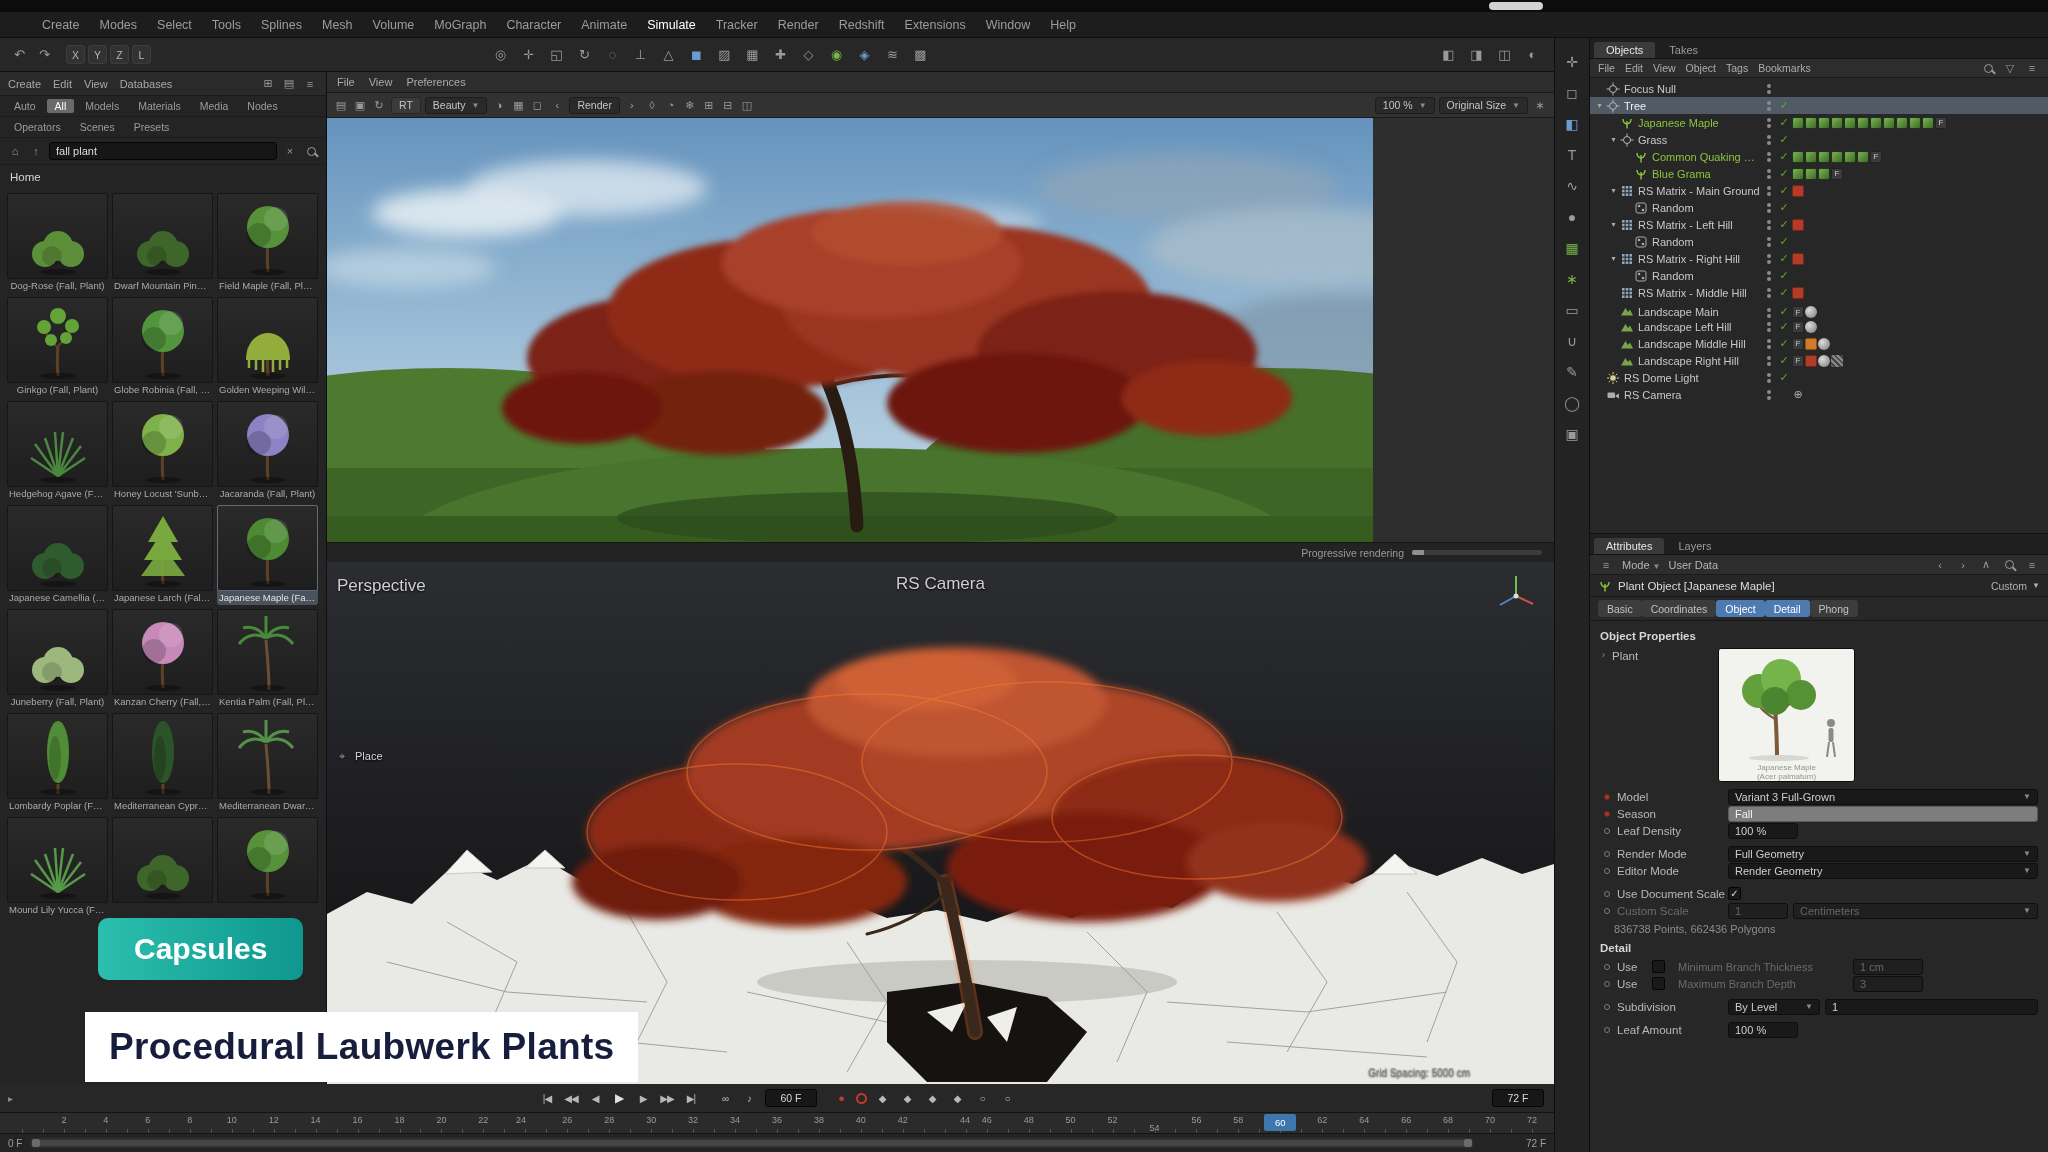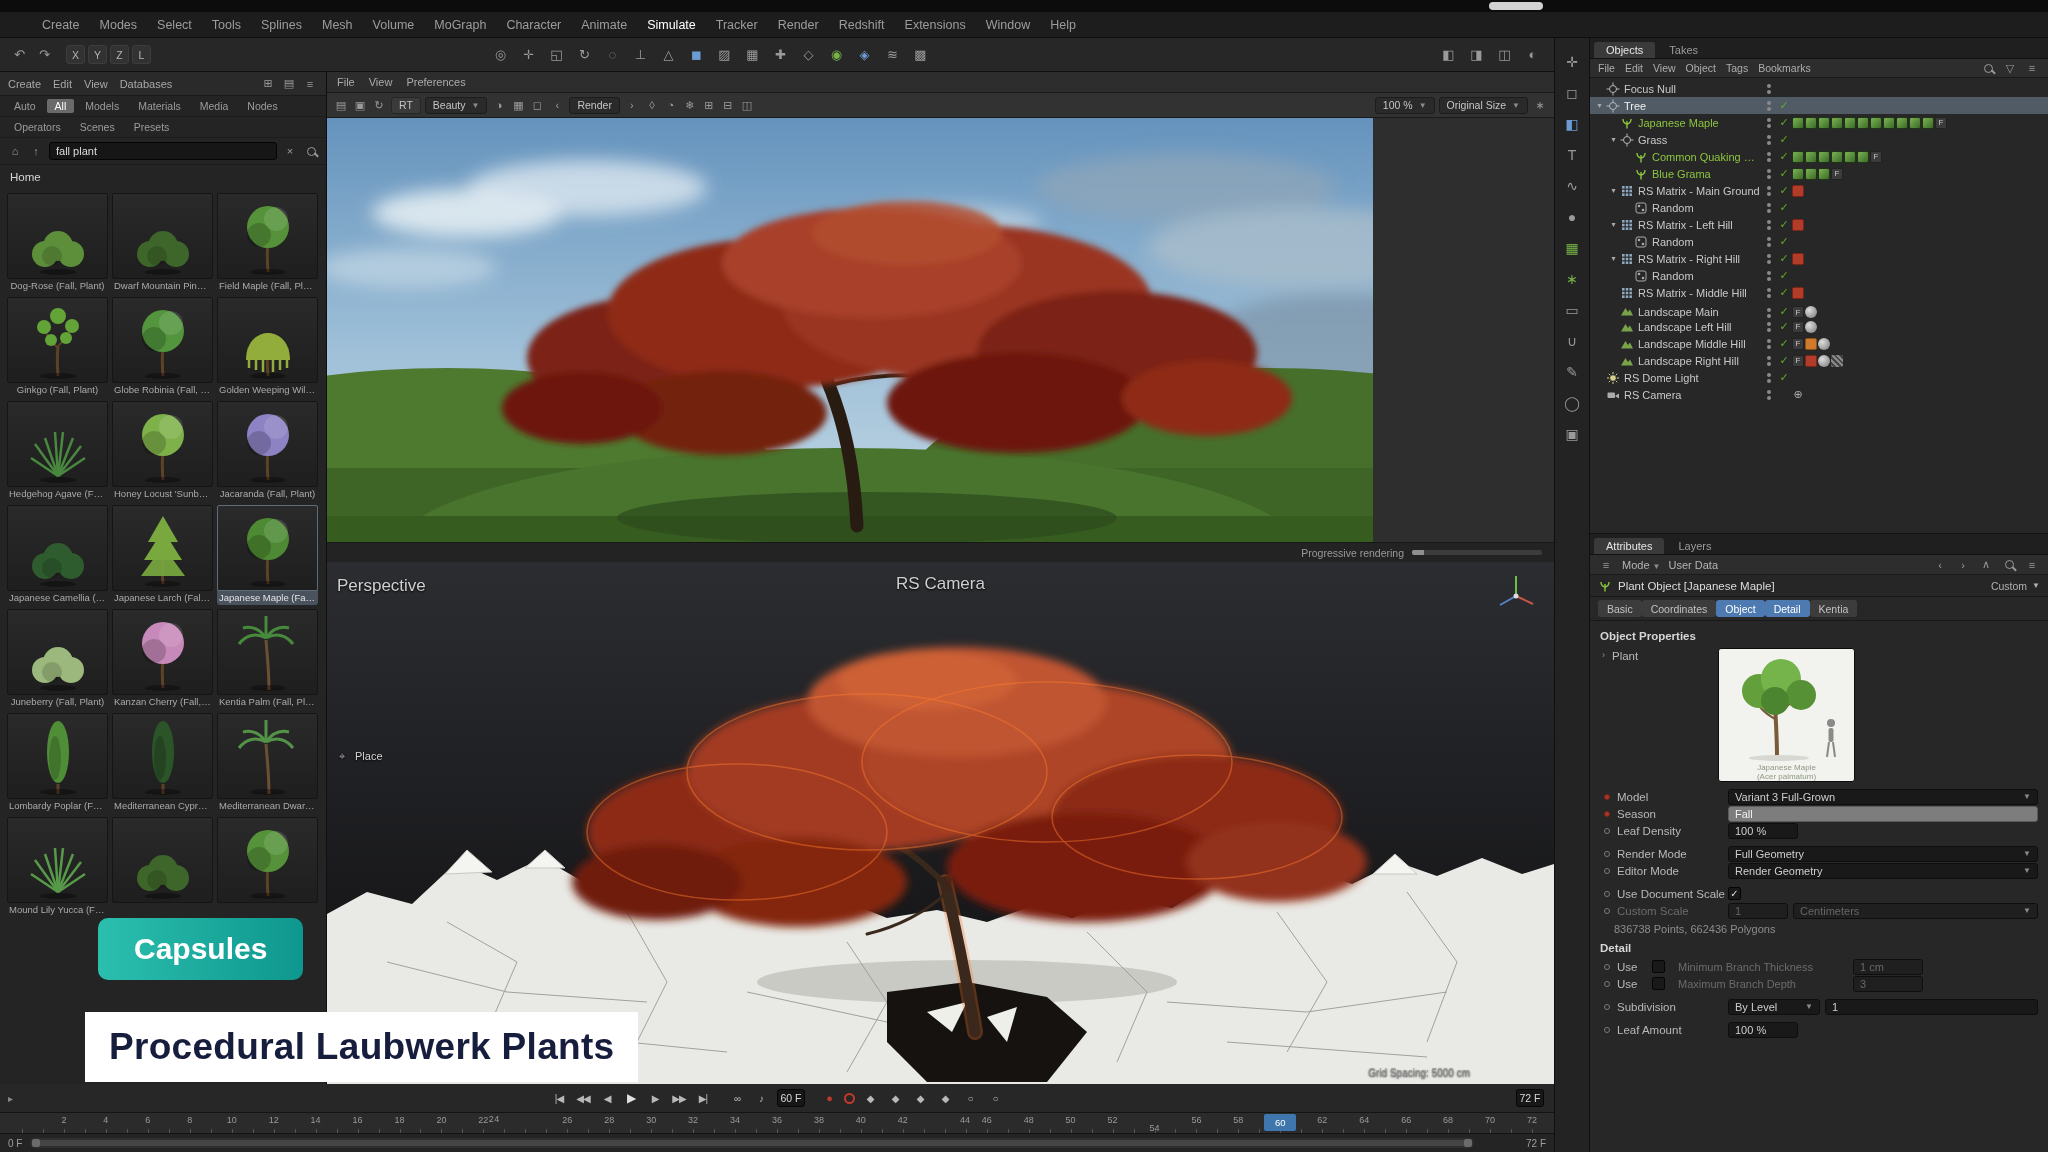--- a/index.html
+++ b/index.html
@@ -138,21 +138,21 @@
   display:flex;flex-direction:column;align-items:center;justify-content:flex-end;overflow:hidden}
 .pthumb .cap{font-size:8px;color:#8f9a86;line-height:9px}
 
 
 #timeline{left:0;top:1084px;width:1554px;height:68px;background:#202020;display:flex;flex-direction:column}
 .transport{height:29px;background:#272727;border-bottom:1px solid #141414;display:flex;align-items:center;justify-content:center;gap:6px;position:relative}
 .trbtn{display:inline-flex;align-items:center;justify-content:center;min-width:20px;height:19px;border-radius:3px;color:#b8b8b8;font-size:10px;letter-spacing:-1px}
 .trbtn.play{color:#e2e2e2;font-size:12px}
 .trbtn.red{color:#c0392b;font-size:11px}
 .ring{width:11px;height:11px;border:2px solid #c0392b;border-radius:50%}
-.framefield{width:28px;height:18px;background:#171717;border:1px solid #060606;border-radius:3px;color:#d8d8d8;
+.framefield{width:52px;height:18px;background:#171717;border:1px solid #060606;border-radius:3px;color:#d8d8d8;
   font-size:10.5px;display:flex;align-items:center;justify-content:center}
 .endfield{position:absolute;right:10px}
 .tl-left-icon{position:absolute;left:8px;color:#8a8a8a;font-size:10px}
 #frame-ruler{height:21px;background:#2b2b2b;border-bottom:1px solid #141414;position:relative}
 #frame-ruler .tick{position:absolute;bottom:0;width:1px;height:4px;background:#555}
 #frame-ruler .ticklabel{position:absolute;top:2px;transform:translateX(-50%);font-size:9px;color:#9a9a9a}
 #frame-ruler .playhead{position:absolute;top:1px;width:32px;height:17px;background:#3f76ad;border-radius:2px;
   color:#fff;font-size:9.5px;display:flex;align-items:center;justify-content:center}
 .rangerow{height:18px;display:flex;align-items:center;gap:8px;padding:0 8px;background:#242424}
 .rangelabel{font-size:10px;color:#9f9f9f;flex:none}
@@ -1209,21 +1209,21 @@
         <span class="custom">
             <span>Custom</span>
             <span style="font-size:8px">▼</span>
           </span>
       </div>
       <div class="atabbtns">
           <span class="atabbtn">Basic</span>
           <span class="atabbtn">Coordinates</span>
           <span class="atabbtn active">Object</span>
           <span class="atabbtn active">Detail</span>
-          <span class="atabbtn">Kentia</span>
+          <span class="atabbtn">Phong</span>
         </div>
 
       <div id="acontent">
         <div class="sechead">Object Properties</div>
 
         <div class="plantrow">
           <span class="exp">›</span>
           <span class="alabel">Plant</span>
           <div class="pthumb">
             <svg width="135" height="110" viewBox="0 0 135 110">
@@ -1417,21 +1417,21 @@
         <div class="tick" style="left: 399.5px;"></div>
         <div class="ticklabel" style="left: 399.5px;">18</div>
         <div class="tick" style="left: 420.472px;"></div>
         <div class="tick" style="left: 441.444px;"></div>
         <div class="ticklabel" style="left: 441.444px;">20</div>
         <div class="tick" style="left: 462.417px;"></div>
         <div class="tick" style="left: 483.389px;"></div>
         <div class="ticklabel" style="left: 483.389px;">22</div>
         <div class="tick" style="left: 504.361px;"></div>
         <div class="tick" style="left: 525.333px;"></div>
-        <div class="ticklabel" style="left: 494px; font-family: Liberation Mono, monospace;">24</div>
+        <div class="ticklabel" style="left: 521px;">24</div>
         <div class="tick" style="left: 546.306px;"></div>
         <div class="tick" style="left: 567.278px;"></div>
         <div class="ticklabel" style="left: 567.278px;">26</div>
         <div class="tick" style="left: 588.25px;"></div>
         <div class="tick" style="left: 609.222px;"></div>
         <div class="ticklabel" style="left: 609.222px;">28</div>
         <div class="tick" style="left: 630.194px;"></div>
         <div class="tick" style="left: 651.167px;"></div>
         <div class="ticklabel" style="left: 651.167px;">30</div>
         <div class="tick" style="left: 672.139px;"></div>

